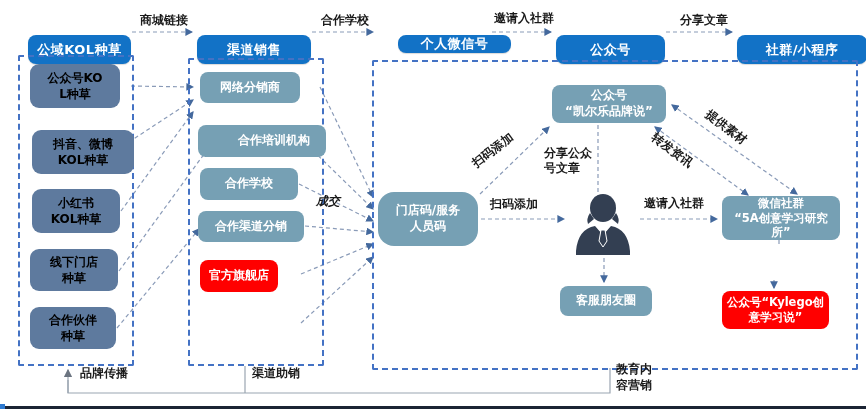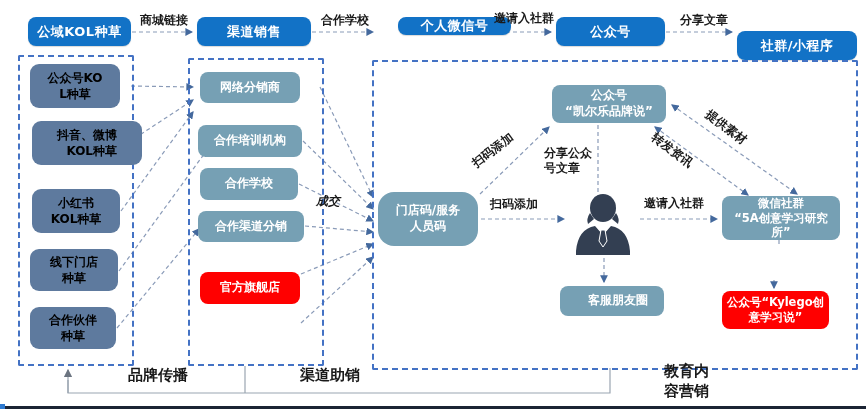--- a/index.html
+++ b/index.html
@@ -6,41 +6,42 @@
   #canvas{
     position:relative;width:866px;height:412px;background:#ffffff;overflow:hidden;
     font-family:"DejaVu Sans","Liberation Sans",sans-serif;
   }
   .abs{position:absolute;}
   .node-blue{
     background:#1272C6;color:#fff;border-radius:8px;
     display:flex;align-items:center;justify-content:center;
     font-size:13px;font-weight:700;letter-spacing:.5px;white-space:pre-line;text-align:center;
     box-shadow:0 1px 1px rgba(0,0,0,.15);
+    margin-top:18px;
   }
   .box-slate{
     background:#5E7A9E;color:#000000;border-radius:9px;
     display:flex;align-items:center;justify-content:center;
     font-size:12px;font-weight:700;white-space:pre-line;text-align:center;line-height:1.35;
   }
   .box-teal{
     background:#76A0B4;color:#fff;border-radius:8px;
     display:flex;align-items:center;justify-content:center;
     font-size:12px;font-weight:700;white-space:pre-line;text-align:center;line-height:1.3;
   }
   .box-red{
     background:#FF0000;color:#fff;border-radius:8px;
     display:flex;align-items:center;justify-content:center;
     font-size:12px;font-weight:700;white-space:pre-line;text-align:center;line-height:1.3;
   }
   .panel-dashed{border:2px dashed #4472C4;border-radius:2px;background:transparent;}
   .lbl{
     color:#1a1a1a;font-size:12px;font-weight:700;white-space:pre-line;line-height:1.25;
   }
-  .lbl-sm{color:#1a1a1a;font-size:15px;font-weight:600;white-space:pre-line;line-height:1.3;margin-left:48px;}
+  .lbl-sm{color:#1a1a1a;font-size:12px;font-weight:600;white-space:pre-line;line-height:1.3;}
   .rot-up{transform:rotate(-37deg);transform-origin:center;}
   .rot-down{transform:rotate(37deg);transform-origin:center;}
   svg.overlay{position:absolute;left:0;top:0;pointer-events:none;}
   .bottom-bar{position:absolute;left:0;top:406px;width:866px;height:3px;background:#1B2434;}
   .bottom-dot{position:absolute;left:0;top:404px;width:5px;height:5px;background:#2E7AD0;}
 </style>
 </head>
 <body>
 
 <div id="canvas">
@@ -101,40 +102,40 @@
   </svg>
 
   <div class="abs node-blue" style="left:28px;top:17px;width:103px;height:29px;">公域KOL种草</div>
   <div class="abs lbl" style="left:135px;top:13px;width:58px;text-align:center;">商城链接</div>
   <div class="abs node-blue" style="left:197px;top:17px;width:114px;height:29px;">渠道销售</div>
   <div class="abs lbl" style="left:316px;top:13px;width:58px;text-align:center;">合作学校</div>
   <div class="abs node-blue" style="left:398px;top:17px;width:113px;height:18px;">个人微信号</div>
   <div class="abs lbl" style="left:492px;top:11px;width:64px;text-align:center;">邀请入社群</div>
   <div class="abs node-blue" style="left:556px;top:17px;width:109px;height:29px;">公众号</div>
   <div class="abs lbl" style="left:676px;top:13px;width:56px;text-align:center;">分享文章</div>
-  <div class="abs node-blue" style="left:737px;top:31px;width:120px;height:29px;">社群/小程序</div>
+  <div class="abs node-blue" style="left:737px;top:17px;width:130px;height:29px;">社群/小程序</div>
 
   <div class="abs panel-dashed" style="left:18px;top:55px;width:112px;height:307px;"></div>
   <div class="abs box-slate" style="left:30px;top:64px;width:90px;height:44px;">公众号KO
 L种草</div>
-  <div class="abs box-slate" style="left:32px;top:121px;width:110px;height:44px;text-align:right;">抖音、微博
+  <div class="abs box-slate" style="left:32px;top:130px;width:102px;height:44px;">抖音、微博
 KOL种草</div>
   <div class="abs box-slate" style="left:32px;top:189px;width:88px;height:44px;">小红书
 KOL种草</div>
   <div class="abs box-slate" style="left:30px;top:249px;width:88px;height:42px;">线下门店
 种草</div>
   <div class="abs box-slate" style="left:30px;top:307px;width:86px;height:42px;">合作伙伴
 种草</div>
 
   <div class="abs panel-dashed" style="left:188px;top:58px;width:132px;height:304px;"></div>
   <div class="abs box-teal" style="left:200px;top:72px;width:100px;height:31px;">网络分销商</div>
-  <div class="abs box-teal" style="left:198px;top:125px;width:104px;height:32px;">合作培训机构</div>
+  <div class="abs box-teal" style="left:198px;top:125px;width:104px;height:32px;padding-left:24px;">合作培训机构</div>
   <div class="abs box-teal" style="left:200px;top:168px;width:98px;height:32px;">合作学校</div>
   <div class="abs box-teal" style="left:198px;top:211px;width:106px;height:31px;">合作渠道分销</div>
-  <div class="abs box-red" style="left:200px;top:272px;width:100px;height:32px;">官方旗舰店</div>
+  <div class="abs box-red" style="left:200px;top:260px;width:78px;height:32px;">官方旗舰店</div>
 
   <div class="abs lbl" style="left:316px;top:194px;width:40px;font-style:italic;">成交</div>
   <div class="abs box-teal" style="left:378px;top:192px;width:100px;height:54px;border-radius:16px;">门店码/服务
 人员码</div>
 
   <div class="abs panel-dashed" style="left:372px;top:60px;width:482px;height:306px;"></div>
 
   <div class="abs box-teal" style="left:552px;top:85px;width:114px;height:38px;">公众号
 “凯尔乐品牌说”</div>
 
@@ -150,21 +151,21 @@
     <g fill="#333F52">
       <ellipse cx="35" cy="15" rx="13" ry="14"></ellipse>
       <path d="M22,20 Q18,26 20,31 L26,26 Z"></path>
       <path d="M48,20 Q52,26 50,31 L44,26 Z"></path>
       <path d="M8,58 Q10,36 27,33 L35,42 L43,33 Q60,36 62,58 L62,62 L8,62 Z"></path>
     </g>
     <path d="M28,33 L35,42 L42,33 L38,31 L35,35 L32,31 Z" fill="#fff"></path>
     <path d="M33,37 L37,37 L39,48 L35,54 L31,48 Z" fill="#333F52" stroke="#fff" stroke-width="1"></path>
   </svg>
 
-  <div class="abs box-teal" style="left:560px;top:286px;width:92px;height:30px;padding-left:12px;">客服朋友圈</div>
+  <div class="abs box-teal" style="left:560px;top:286px;width:92px;height:30px;">客服朋友圈</div>
 
   <div class="abs box-teal" style="left:722px;top:196px;width:118px;height:44px;font-size:11.5px;">微信社群
 “5A创意学习研究
 所”</div>
   <div class="abs box-red" style="left:722px;top:291px;width:107px;height:38px;font-size:11.5px;">公众号“Kylego创
 意学习说”</div>
 
   <div class="abs lbl-sm" style="left:80px;top:366px;width:60px;">品牌传播</div>
   <div class="abs lbl-sm" style="left:252px;top:366px;width:60px;">渠道助销</div>
   <div class="abs lbl-sm" style="left:616px;top:362px;width:52px;">教育内

